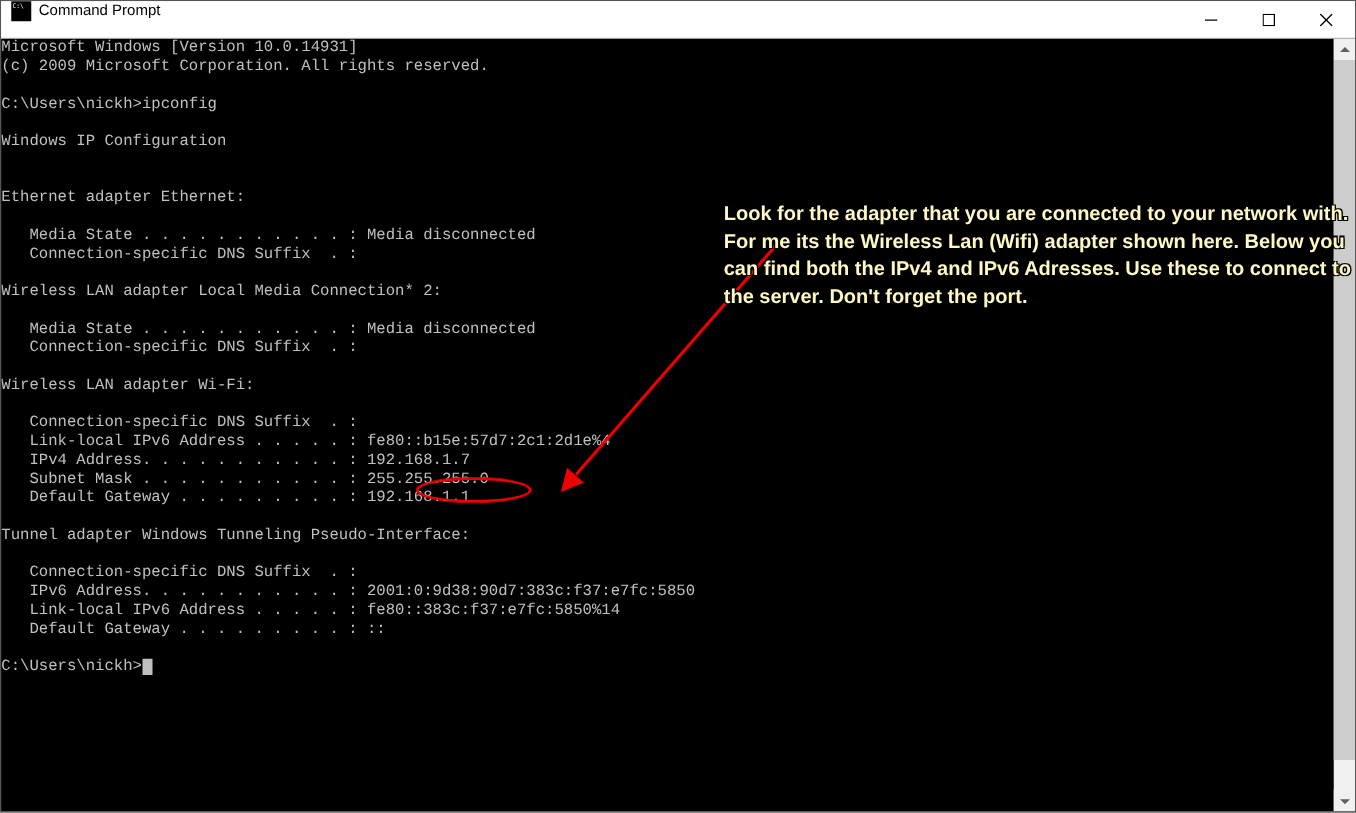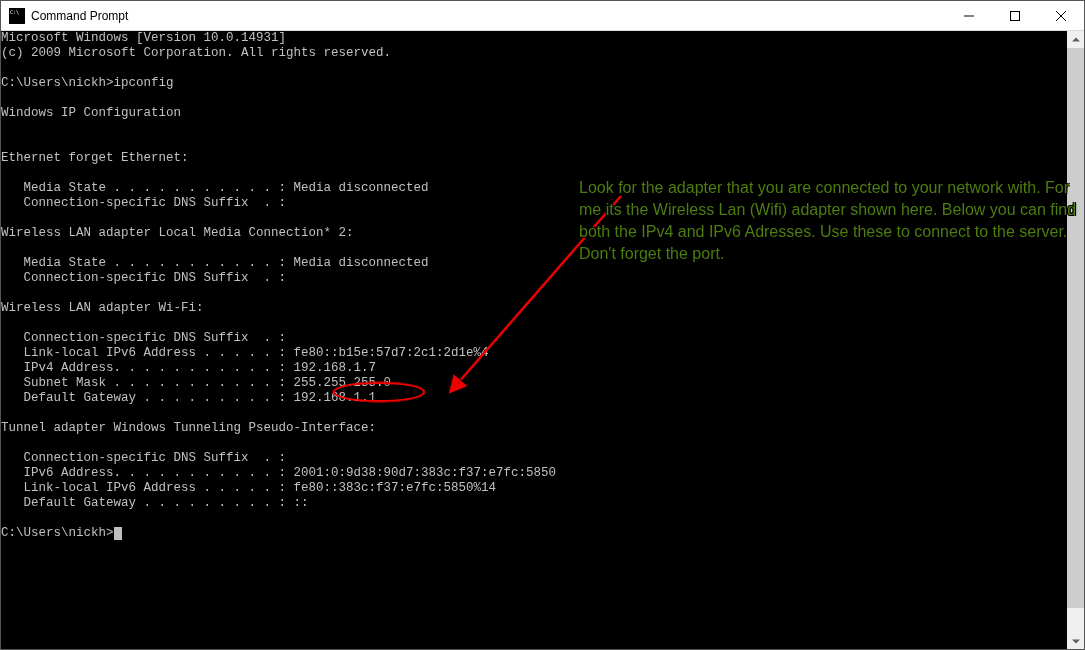--- a/index.html
+++ b/index.html
@@ -17,21 +17,21 @@
     border: 1px solid #555;
     display: flex;
     flex-direction: column;
     background: #fff;
     position: relative;
   }
   .titlebar {
     height: 30px;
     background: #fff;
     display: flex;
-    align-items: center;
+    align-items: flex-start;
     border-bottom: 1px solid #ddd;
     flex-shrink: 0;
   }
   .titlebar-icon {
     width: 16px;
     height: 16px;
     margin-left: 8px;
     margin-right: 6px;
     background: #000;
     position: relative;
@@ -128,26 +128,26 @@
     width: 8px;
     height: 13px;
     background: #c0c0c0;
     vertical-align: text-bottom;
     margin-left: 0px;
   }
 
   .annotation {
     position: absolute;
     left: 578px;
-    top: 146px;
+    top: 130px;
     width: 505px;
-    color: #4d7c0f;
+    color: #fef9c3;
     font-family: Arial, sans-serif;
     font-size: 16px;
-    font-weight: normal;
+    font-weight: bold;
     line-height: 22px;
     text-shadow:
       -1px -1px 0 #000,
        1px -1px 0 #000,
       -1px  1px 0 #000,
        1px  1px 0 #000;
     pointer-events: none;
   }
   .arrow-svg {
     position: absolute;
@@ -188,21 +188,21 @@
 
   <div class="terminal-wrap">
     <div class="terminal"><span>Microsoft Windows [Version 10.0.14931]</span>
 <span>(c) 2009 Microsoft Corporation. All rights reserved.</span>
 
 <span>C:\Users\nickh&gt;</span><span>ipconfig</span>
 
 <span>Windows IP Configuration</span>
 
 
-<span>Ethernet forget Ethernet:</span>
+<span>Ethernet adapter Ethernet:</span>
 
 <span>   Media State . . . . . . . . . . . : Media disconnected</span>
 <span>   Connection-specific DNS Suffix  . :</span>
 
 <span>Wireless LAN adapter Local Media Connection* 2:</span>
 
 <span>   Media State . . . . . . . . . . . : Media disconnected</span>
 <span>   Connection-specific DNS Suffix  . :</span>
 
 <span>Wireless LAN adapter Wi-Fi:</span>

